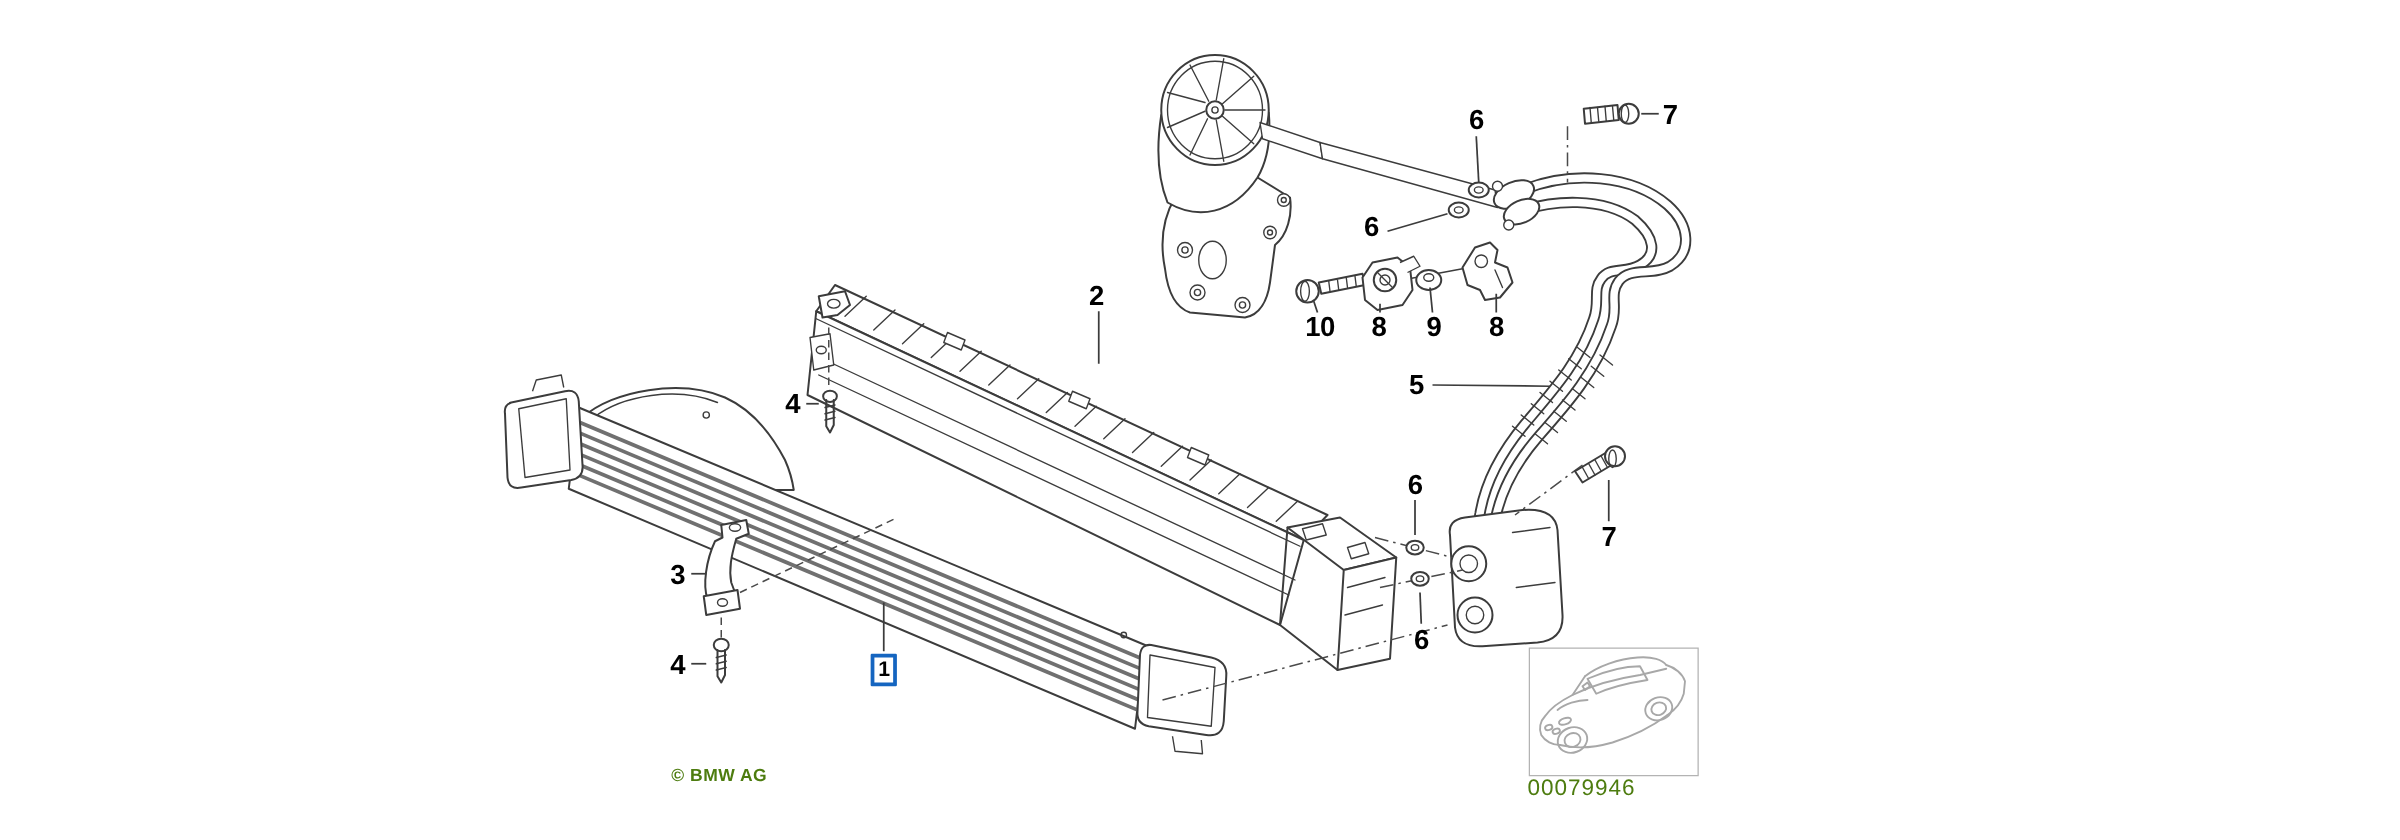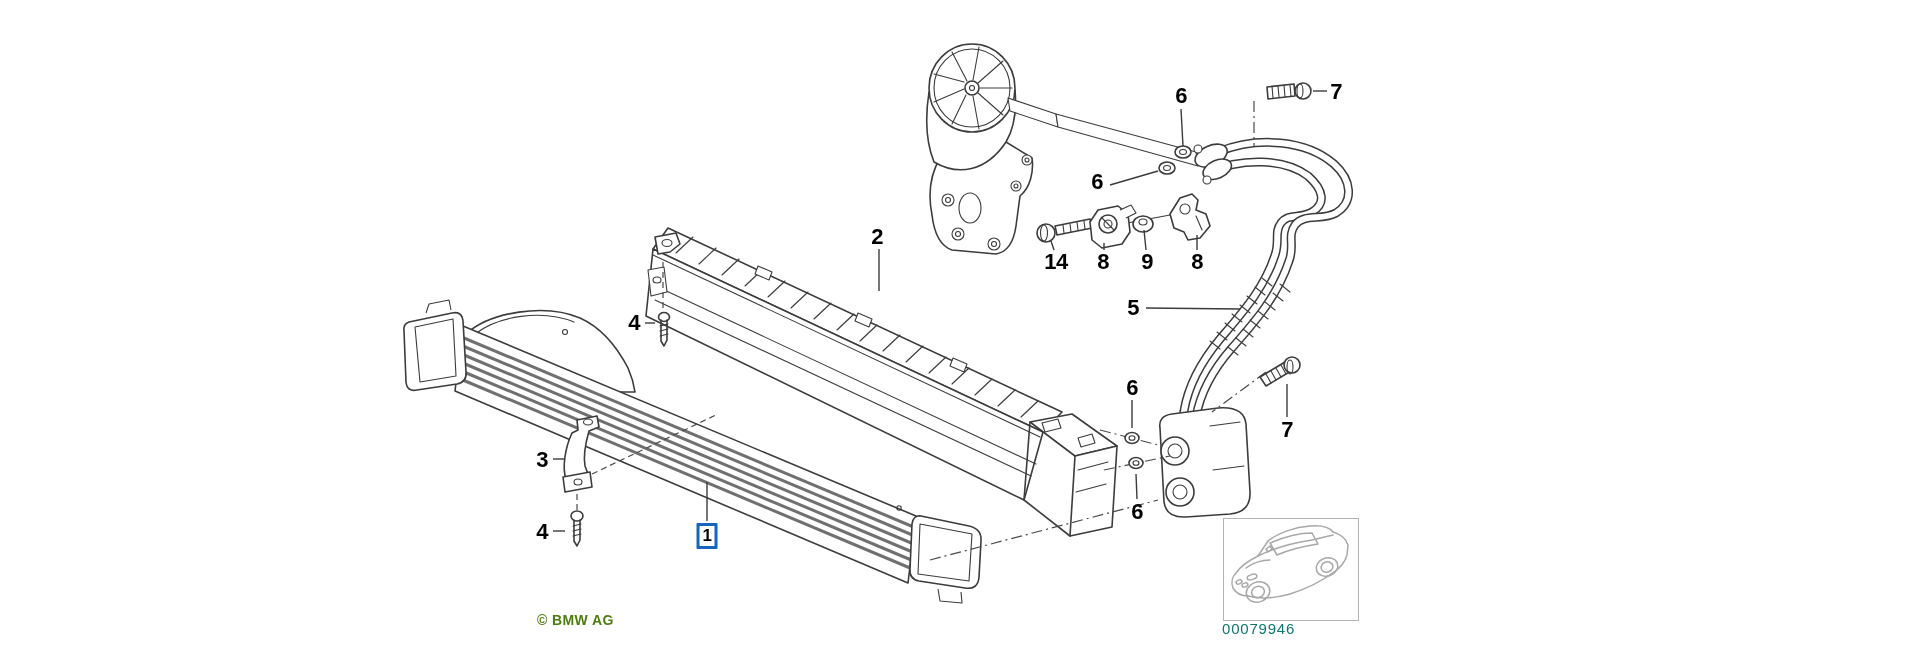--- a/index.html
+++ b/index.html
@@ -21,21 +21,21 @@
 
   .callout{position:absolute;transform:translate(-50%,-50%);font-weight:bold;
            font-size:22px;line-height:1;color:#000;cursor:pointer;user-select:none;
            z-index:5;letter-spacing:-0.5px;}
   .callout.highlighted{font-size:17px;background:#fff;border:3px solid var(--hl,#1565c0);
            padding:1px 3px 2px 3px;border-radius:1px;}
   .copyright{position:absolute;left:537px;top:612px;font-size:14px;font-weight:bold;
            color:#4d7c0f;letter-spacing:0.4px;z-index:4;}
   .car-box{position:absolute;left:1223px;top:518px;width:136px;height:103px;
            border:1px solid #b3b3b3;box-sizing:border-box;z-index:2;}
-  .imgnum{position:absolute;left:1222px;top:620px;font-size:15px;color:#0f766e;
+  .imgnum{position:absolute;left:1222px;top:620px;font-size:18px;color:#4d7c0f;
            letter-spacing:0.8px;z-index:4;}
 </style>
 </head>
 <body>
 
 <div class="stage">
 
   <svg width="1920" height="672" viewBox="0 0 1920 672">
 
     <g>
@@ -315,21 +315,21 @@
       <div class="callout" style="left: 1133px; top: 308px;">5</div>
       <div class="callout" style="left: 1181px; top: 96px;">6</div>
       <div class="callout" style="left: 1097px; top: 182px;">6</div>
       <div class="callout" style="left: 1132px; top: 388px;">6</div>
       <div class="callout" style="left: 1137px; top: 512px;">6</div>
       <div class="callout" style="left: 1336px; top: 92px;">7</div>
       <div class="callout" style="left: 1287px; top: 430px;">7</div>
       <div class="callout" style="left: 1103px; top: 262px;">8</div>
       <div class="callout" style="left: 1197px; top: 262px;">8</div>
       <div class="callout" style="left: 1147px; top: 262px;">9</div>
-      <div class="callout" style="left: 1056px; top: 262px;">14</div>
+      <div class="callout" style="left: 1056px; top: 262px;">10</div>
     </div>
 
   <div class="copyright">© BMW AG</div>
 
   <div class="car-box"></div>
 
   <div class="imgnum">00079946</div>
 </div>
 
 </body></html>

